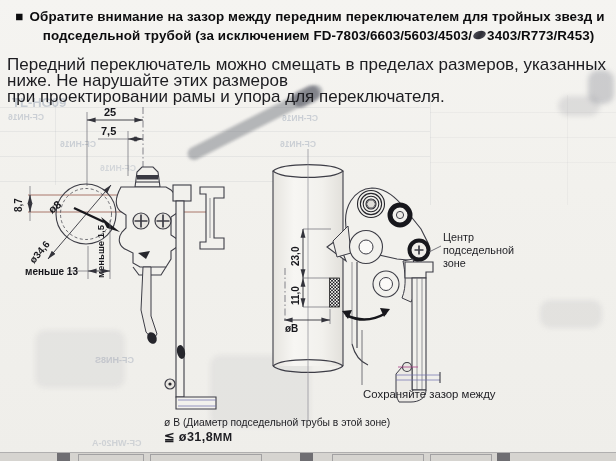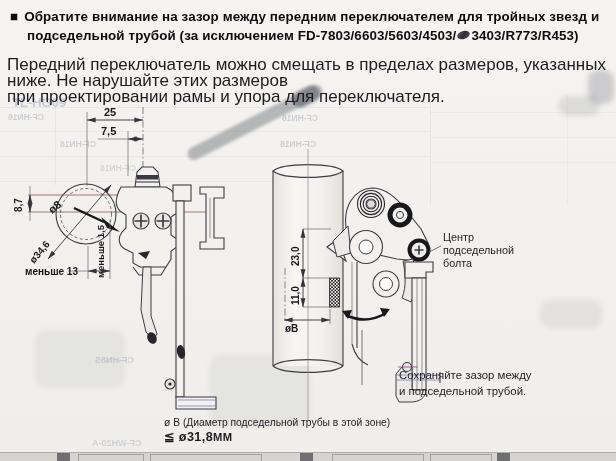--- a/index.html
+++ b/index.html
@@ -9,21 +9,21 @@
     font-family:"Liberation Sans",sans-serif;color:#111;
   }
   
   .art{position:absolute;pointer-events:none;}
   .bl{position:absolute;background:rgba(150,152,162,.13);}
   .bt{position:absolute;color:rgba(125,140,165,.34);font-weight:bold;white-space:nowrap;filter:blur(.4px);}
   .mir{transform:scaleX(-1);}
   .smudge{position:absolute;border-radius:8px;filter:blur(1.6px);}
   .blob{position:absolute;border-radius:10px;filter:blur(2.5px);}
   
-  .title{position:absolute;left:10px;top:7px;width:600px;font-size:13.4px;font-weight:bold;line-height:19px;letter-spacing:.1px;color:#0c0c0e;}
+  .title{position:absolute;left:10px;top:7px;width:600px;font-size:13.4px;font-weight:bold;line-height:19px;letter-spacing:.1px;color:#0c0c0e;text-align:center;}
   .title .ind{padding-left:17px;display:block;}
   .bullet{margin-right:6px;}
   .badge{display:inline-block;width:13px;height:8px;border-radius:50%;
     background:linear-gradient(135deg,#55555e 0%,#2e2e36 55%,#55555e 100%);
     transform:rotate(-18deg);vertical-align:middle;margin:0 1px 2px 1px;}
   .intro{position:absolute;left:7px;top:57px;width:606px;font-size:17px;line-height:16px;color:#1c1c20;}
   
   svg.diag{position:absolute;left:0;top:0;}
   svg.diag{font-family:"Liberation Sans",sans-serif;}
   .ln{fill:none;stroke:#3d3d46;stroke-width:1.1;}
@@ -40,21 +40,21 @@
   .bolt{fill:#e8e6e1;stroke:#3d3d46;stroke-width:1.2;}
   .cross{fill:none;stroke:#3d3d46;stroke-width:1.7;}
   .ldr{fill:none;stroke:#55555e;stroke-width:.8;}
   text.d11{font-size:11px;font-weight:bold;fill:#17171c;}
   text.d10{font-size:10px;font-weight:bold;fill:#17171c;}
   text.d95{font-size:9.5px;font-weight:bold;fill:#17171c;}
   
   .note{position:absolute;color:#1d1d22;}
   .note span{display:block;}
   .n-center{left:443px;top:231px;font-size:10.8px;line-height:13px;}
-  .n-keep{left:363px;top:368px;font-size:11.4px;line-height:15.5px;margin-left:36px;}
+  .n-keep{left:363px;top:387px;font-size:11.4px;line-height:15.5px;}
   .n-tube1{left:164px;top:417px;font-size:10.3px;}
   .n-tube2{left:164px;top:429px;font-size:12.6px;font-weight:bold;letter-spacing:.4px;}
   .n-tube2 .unit{text-transform:uppercase;font-size:11.2px;}
   
   .bottomstrip{position:absolute;left:0;top:452px;width:616px;height:9px;background:#d6d4d0;border-top:1px solid rgba(120,120,125,.4);}
   .bs-box{position:absolute;top:1px;height:6px;border:1px solid rgba(110,110,115,.5);}
   .bs-dark{position:absolute;top:0;height:8px;background:rgba(70,70,78,.72);}
 </style>
 </head>
 <body>
@@ -242,26 +242,25 @@
       <text class="d10" x="285" y="332">øB</text>
 
       <path class="ldr" d="M429,252 L441,246"></path>
       <path class="ldr" d="M362,330 V385"></path>
     </g>
   </svg>
 
   <div class="note n-center">
     <span>Центр</span>
     <span>подседельной</span>
-    <span>болта</span>
+    <span>зоне</span>
   </div>
 
   <div class="note n-keep">
     <span>Сохраняйте зазор между</span>
-    <span>и подседельной трубой.</span>
   </div>
 
   <div class="note n-tube1">ø B (Диаметр подседельной трубы в этой зоне)</div>
   <div class="note n-tube2">
     <span style="display:inline">≦ ø31,8</span><span style="display:inline" class="unit">мм</span>
   </div>
 
   <div class="bottomstrip">
     <div class="bs-box" style="left:78px;width:64px;"></div>
     <div class="bs-box" style="left:150px;width:110px;"></div>

